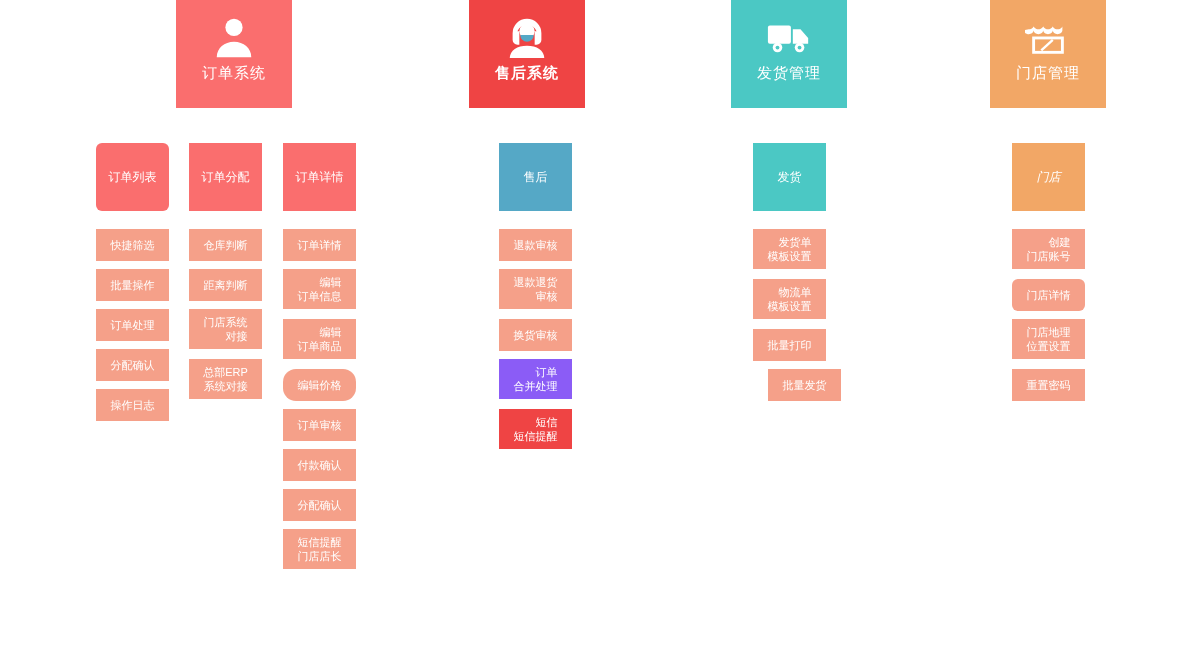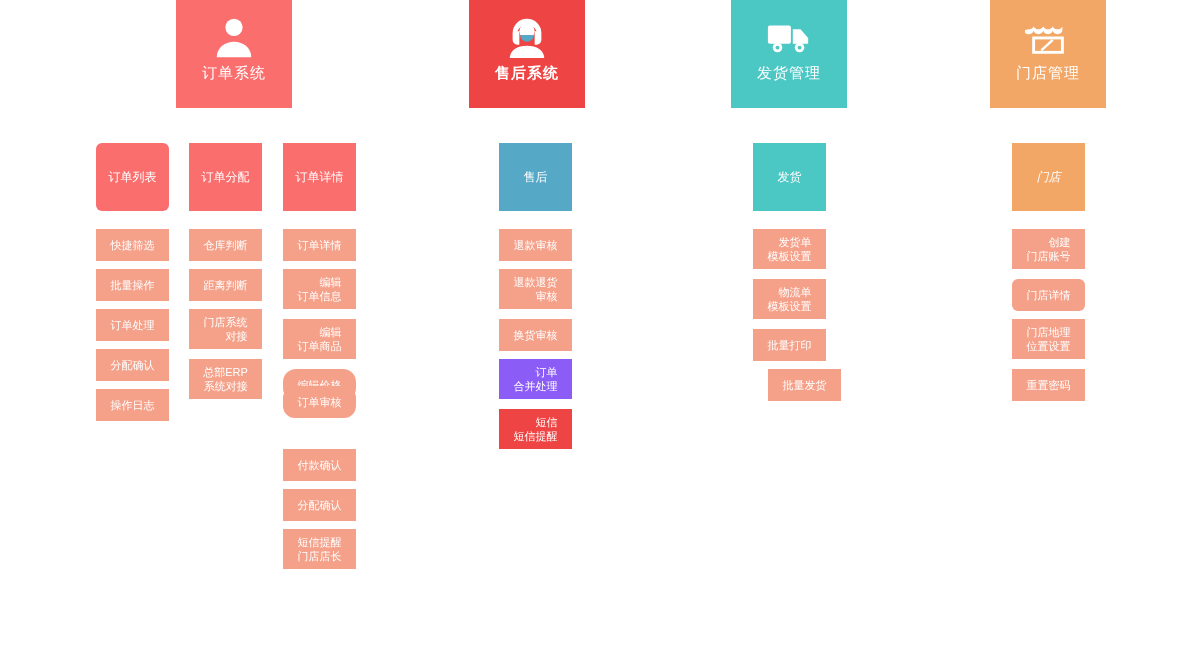--- a/index.html
+++ b/index.html
@@ -168,21 +168,21 @@
       <div>
         <span>编辑</span>
         <span>订单商品</span>
       </div>
     </div>
     <div class="leaf one-line" title="编辑价格" style="left: 283px; top: 369px; background: rgb(245, 160, 137); border-radius: 13px;">
       <div>
         <span>编辑价格</span>
       </div>
     </div>
-    <div class="leaf one-line" title="订单审核" style="left: 283px; top: 386px; background: rgb(245, 160, 137); border-radius: 12px;">
+    <div class="leaf one-line" title="订单审核" style="left: 283px; top: 409px; background: rgb(245, 160, 137);">
       <div>
         <span>订单审核</span>
       </div>
     </div>
     <div class="leaf one-line" title="付款确认" style="left: 283px; top: 449px; background: rgb(245, 160, 137);">
       <div>
         <span>付款确认</span>
       </div>
     </div>
     <div class="leaf one-line" title="分配确认" style="left: 283px; top: 489px; background: rgb(245, 160, 137);">

